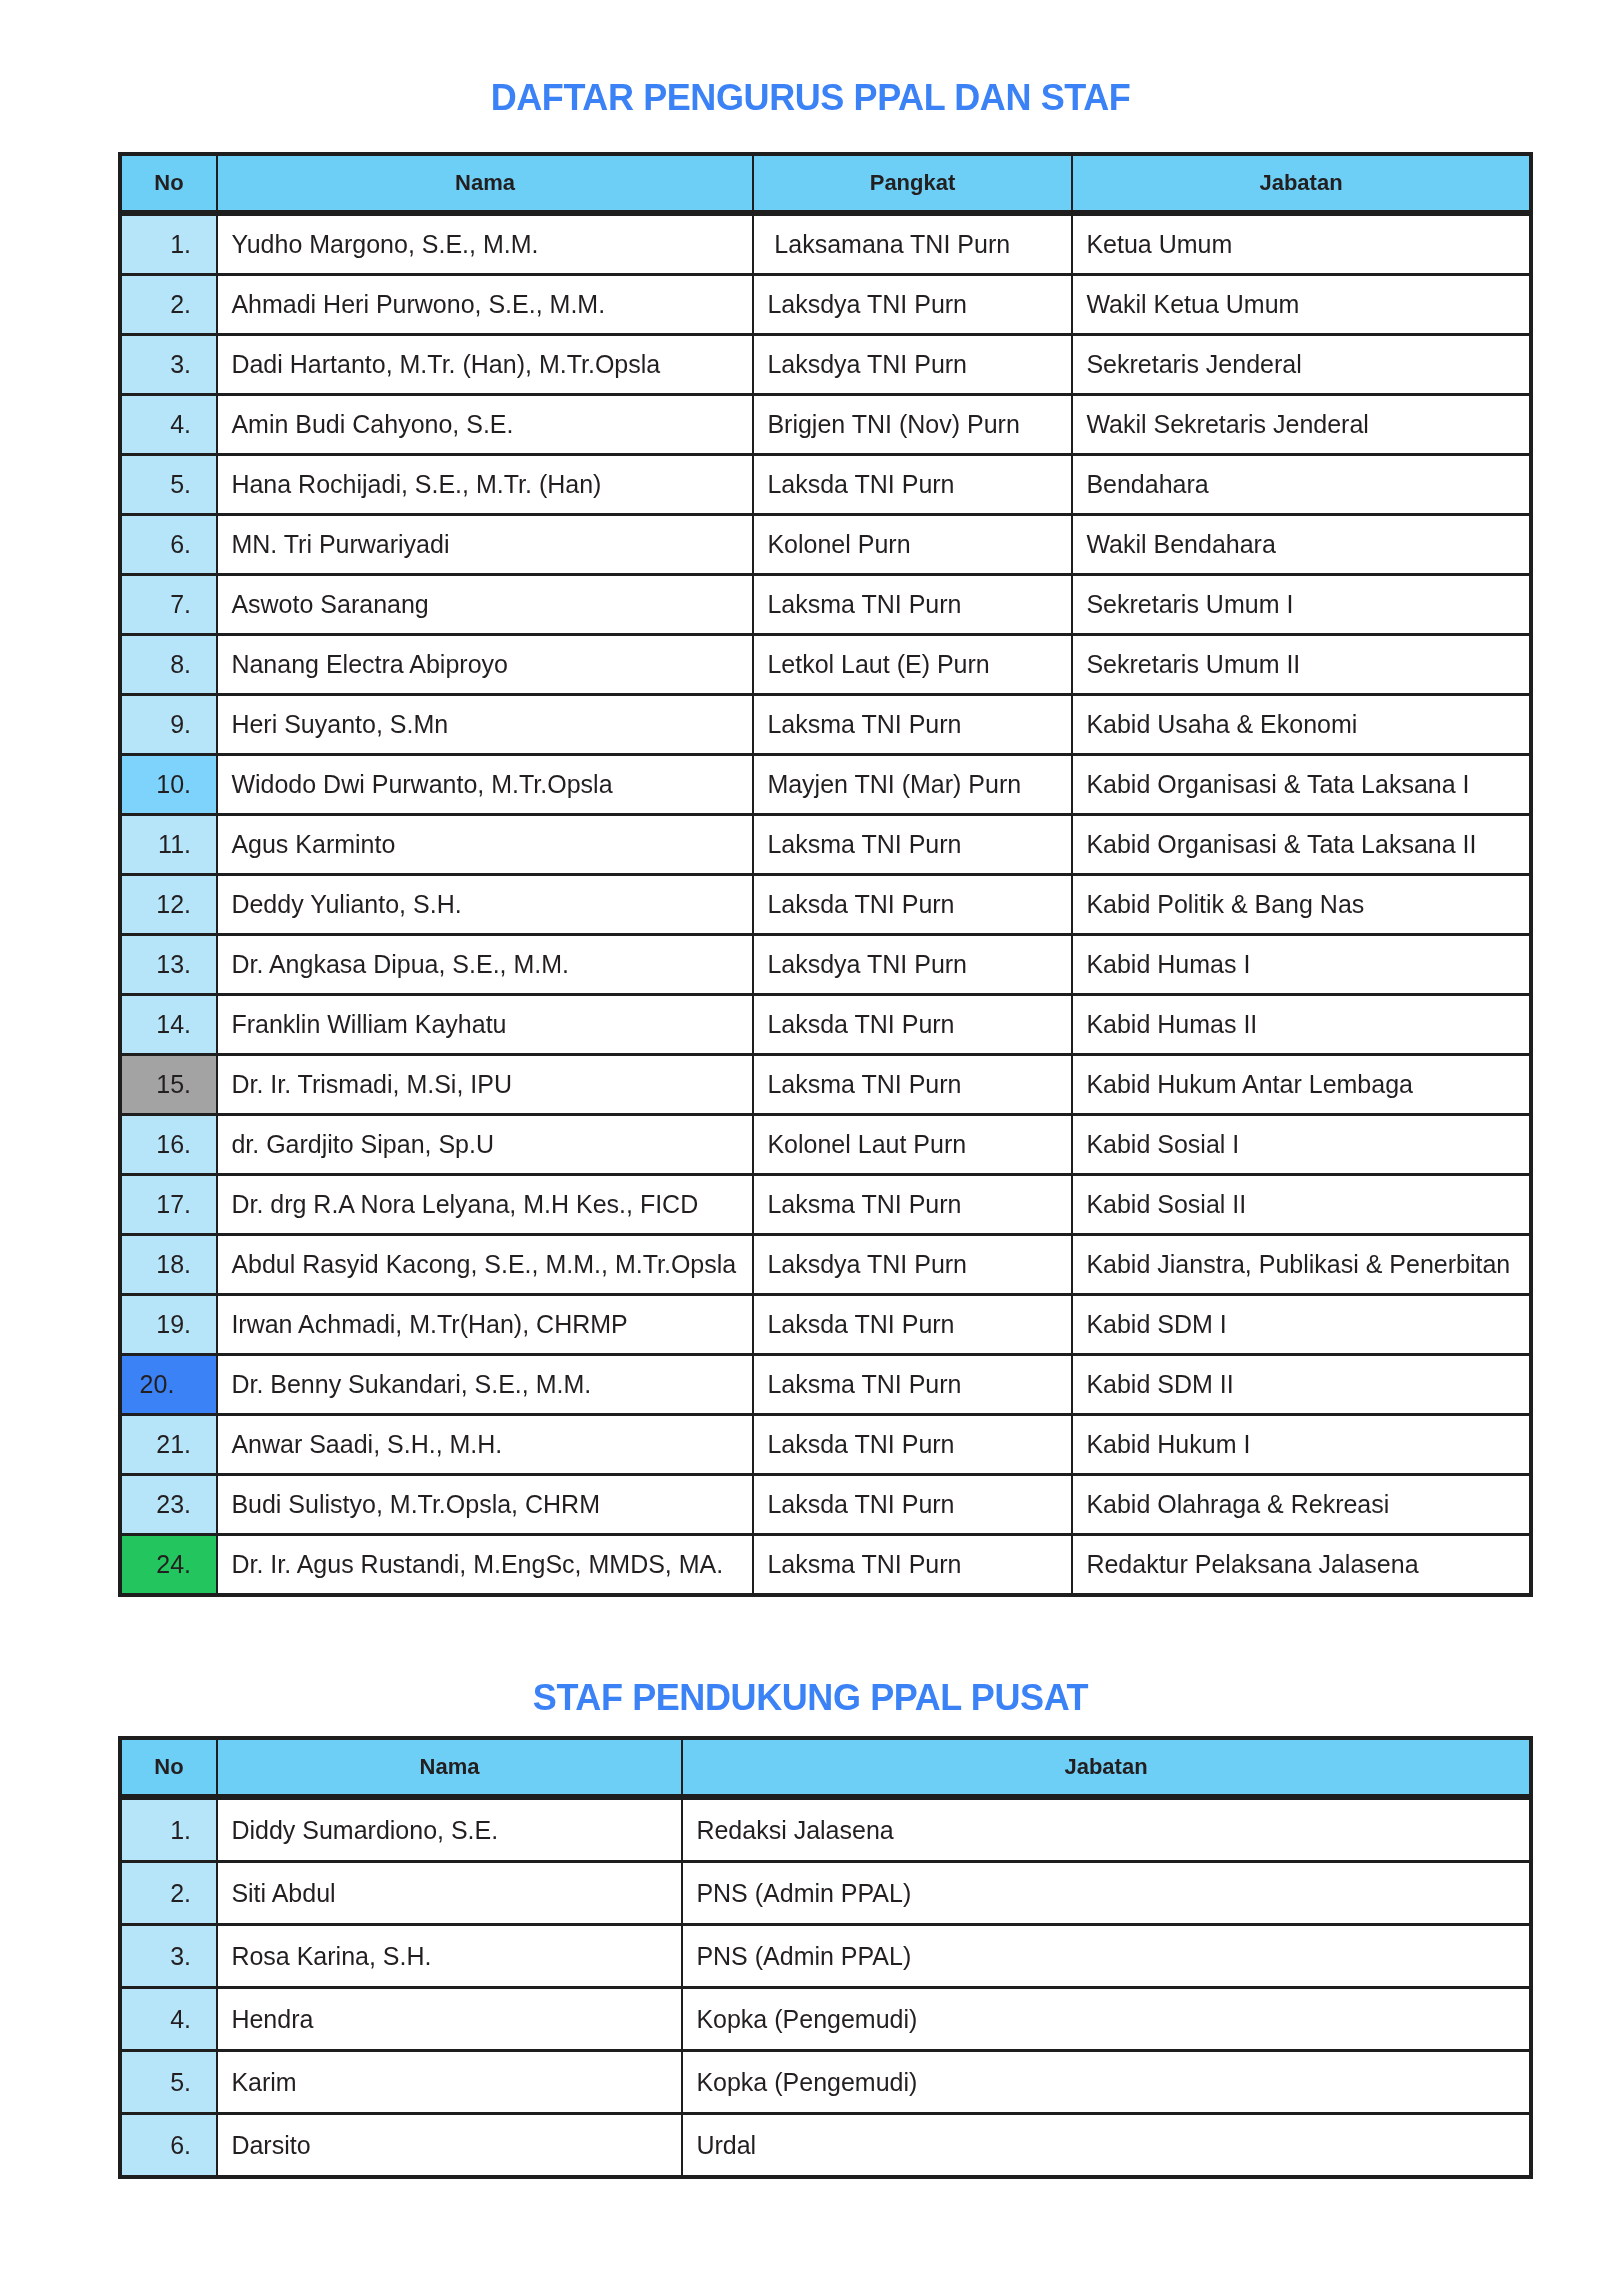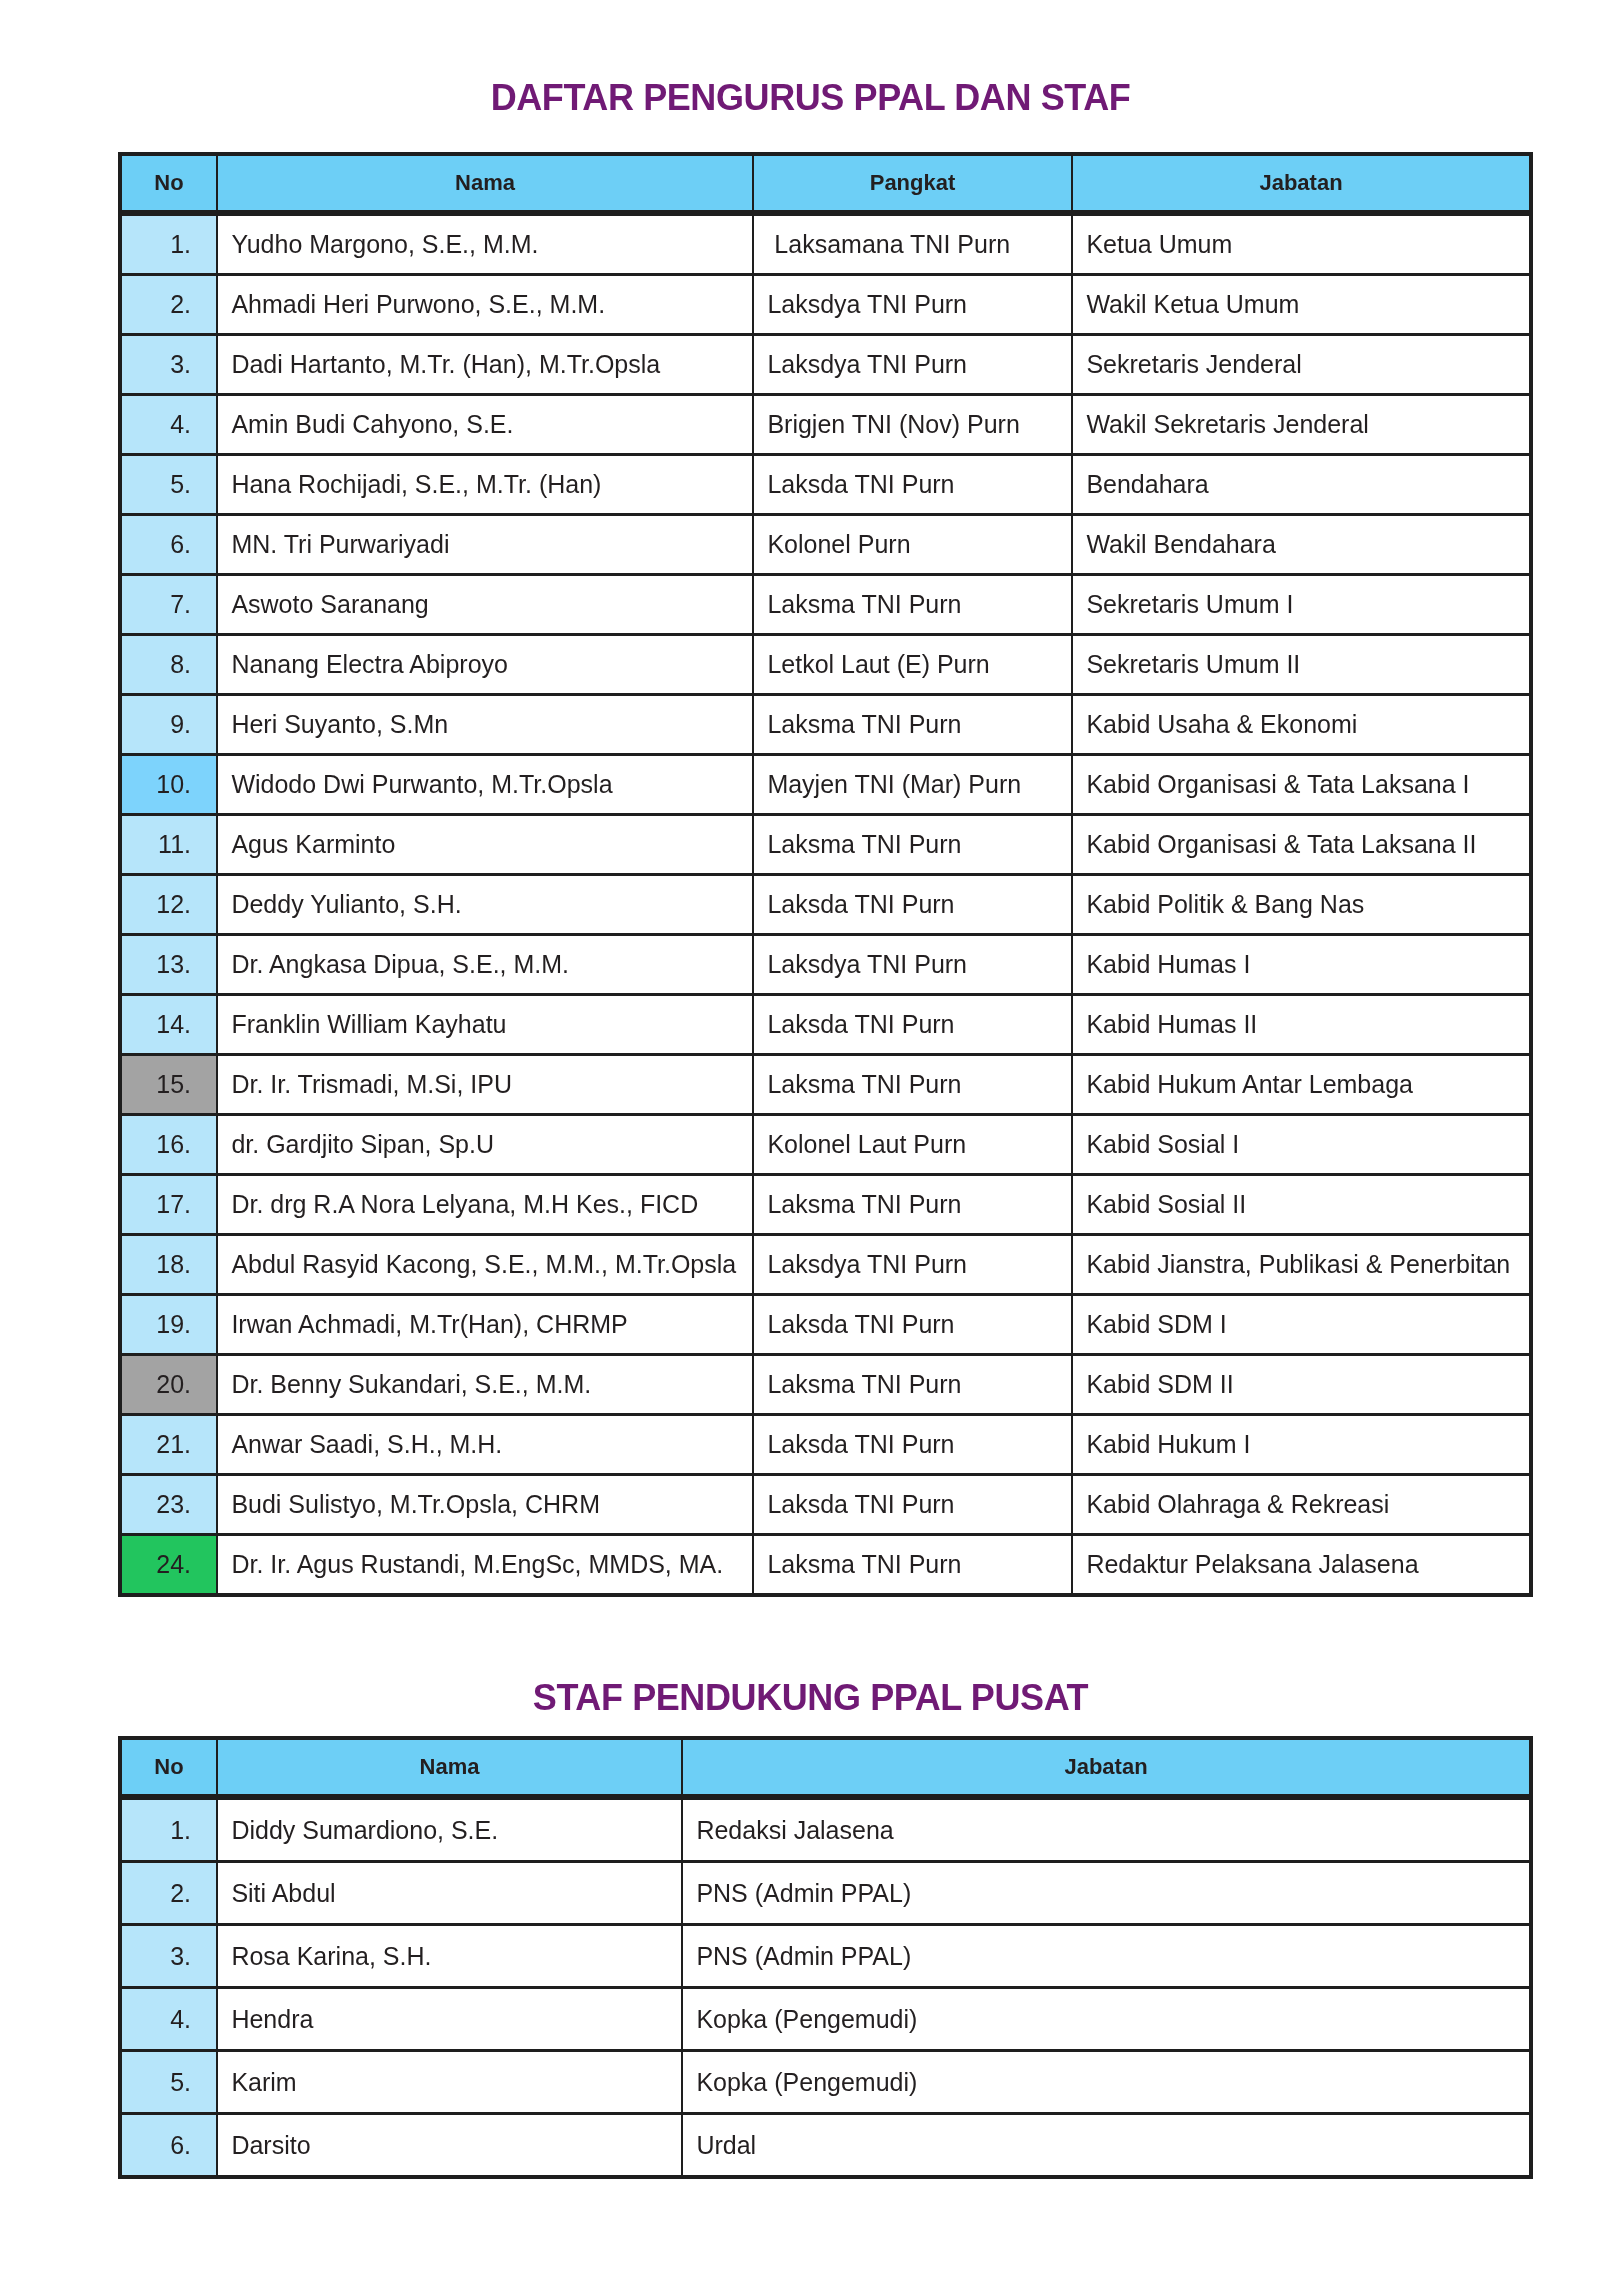--- a/index.html
+++ b/index.html
@@ -5,21 +5,21 @@
   html,body { margin:0; padding:0; }
   body {
     width:1621px; height:2293px; position:relative;
     background:#ffffff;
     font-family:"Liberation Sans", sans-serif;
     color:#231f20;
   }
   .doc-title {
     position:absolute; left:0; width:1621px;
     text-align:center; font-weight:bold; font-size:36px;
-    letter-spacing:-0.4px; color:#701a75;
+    letter-spacing:-0.4px; color:#3b82f6;
   }
   #title-pengurus { top:77px; }
   #title-staf { top:1677px; }
 
   table {
     position:absolute; border-collapse:collapse; table-layout:fixed;
     background:#ffffff; border:4.5px solid #1e1e1e;
   }
   #pengurus-table { top:152px; left:118px; width:1411px; }
   #staf-table { top:1736px; left:118px; width:1411px; }
@@ -171,21 +171,21 @@
         <td class="col-pangkat">Laksdya TNI Purn</td>
         <td class="col-jabatan">Kabid Jianstra, Publikasi &amp; Penerbitan</td>
       </tr>
       <tr>
         <td class="col-no" style="background: rgb(182, 229, 250);">19.</td>
         <td class="col-nama">Irwan Achmadi, M.Tr(Han), CHRMP</td>
         <td class="col-pangkat">Laksda TNI Purn</td>
         <td class="col-jabatan">Kabid SDM I</td>
       </tr>
       <tr>
-        <td class="col-no" style="background: #a3a3a3;">20.</td>
+        <td class="col-no" style="background: #3b82f6; text-align: center;">20.</td>
         <td class="col-nama">Dr. Benny Sukandari, S.E., M.M.</td>
         <td class="col-pangkat">Laksma TNI Purn</td>
         <td class="col-jabatan">Kabid SDM II</td>
       </tr>
       <tr>
         <td class="col-no" style="background: rgb(182, 229, 250);">21.</td>
         <td class="col-nama">Anwar Saadi, S.H., M.H.</td>
         <td class="col-pangkat">Laksda TNI Purn</td>
         <td class="col-jabatan">Kabid Hukum I</td>
       </tr>

